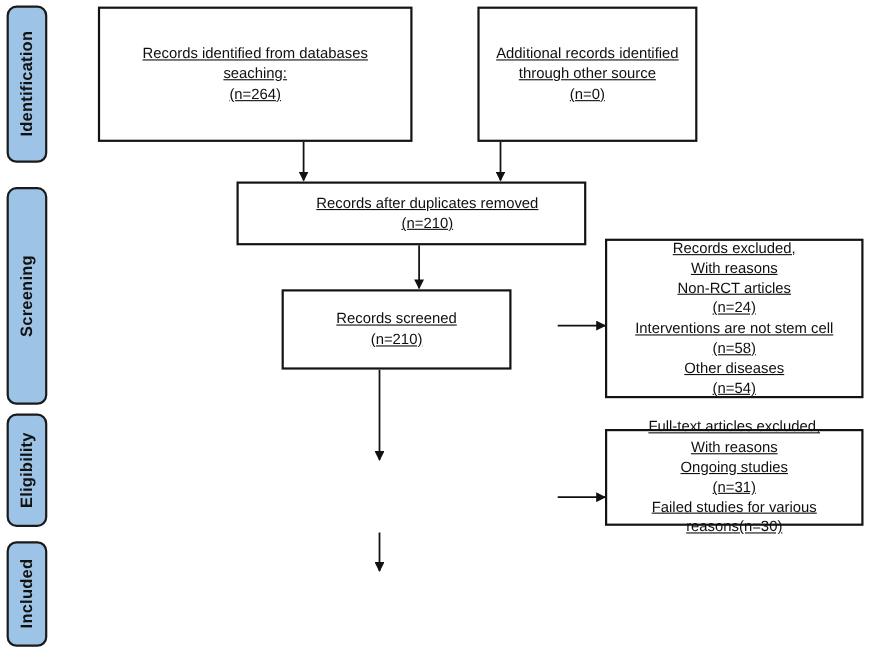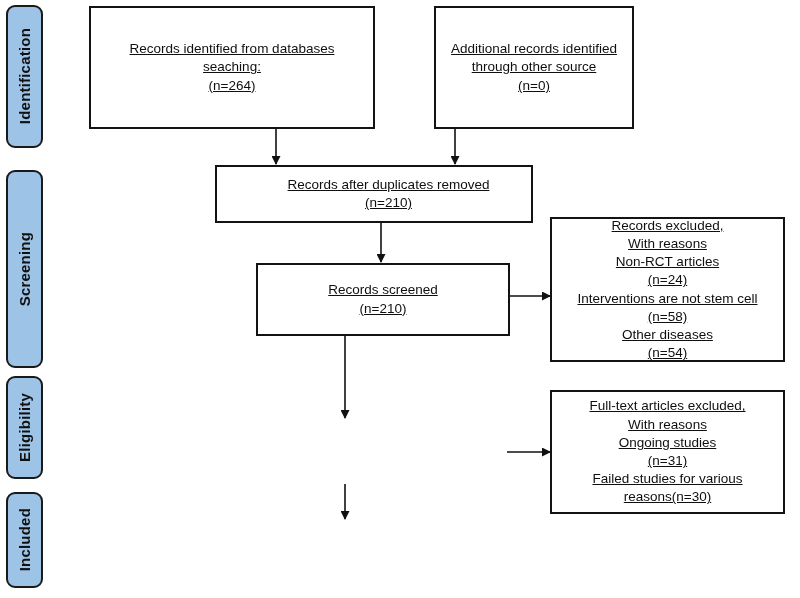--- a/index.html
+++ b/index.html
@@ -117,38 +117,38 @@
     <span class="node-text">Additional records identified
 through other source
 (n=0)</span>
   </div>
 
   <div class="node" style="left:215px; top:165px; width:318px; height:58px;padding-left:29px;">
     <span class="node-text">Records after duplicates removed
 (n=210)</span>
   </div>
 
-  <div class="node" style="left:256px; top:263px; width:254px; height:73px;">
+  <div class="node" style="left:256px; top:263px; width:209px; height:73px;">
     <span class="node-text">Records screened
 (n=210)</span>
   </div>
 
   <div class="node" style="left:550px; top:217px; width:235px; height:145px;">
     <span class="node-text">Records excluded,
 With reasons
 Non-RCT articles
 (n=24)
 Interventions are not stem cell
 (n=58)
 Other diseases
 (n=54)</span>
   </div>
 
 
-  <div class="node" style="left:550px; top:390px; width:235px; height:124px;">
+  <div class="node" style="left:550px; top:390px; width:235px; height:88px;">
     <span class="node-text">Full-text articles excluded,
 With reasons
 Ongoing studies
 (n=31)
 Failed studies for various
 reasons(n=30)</span>
   </div>
 
 
 </div>

